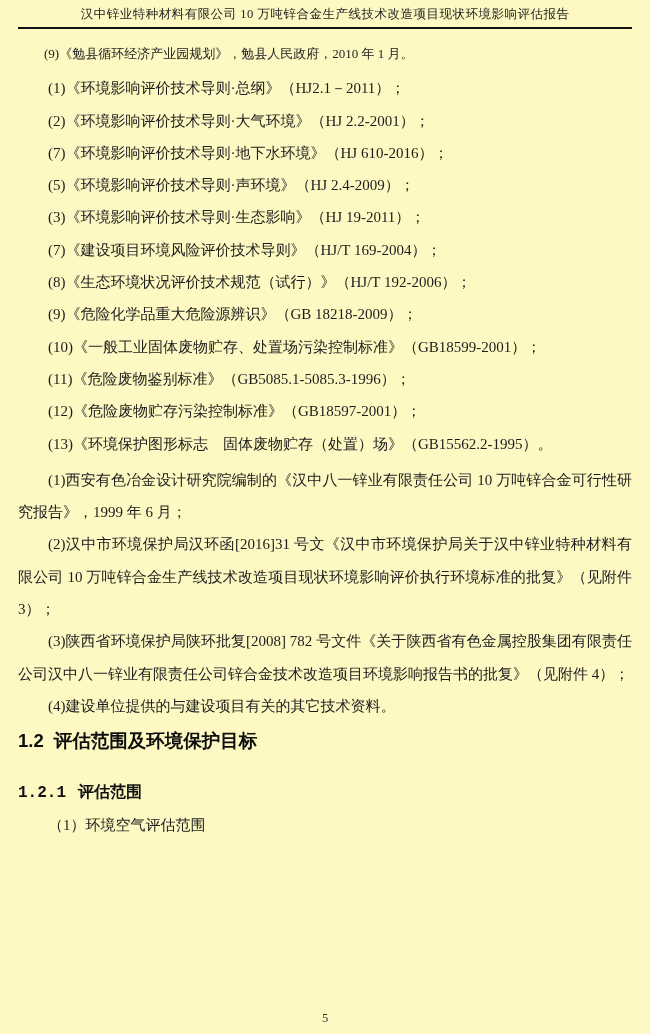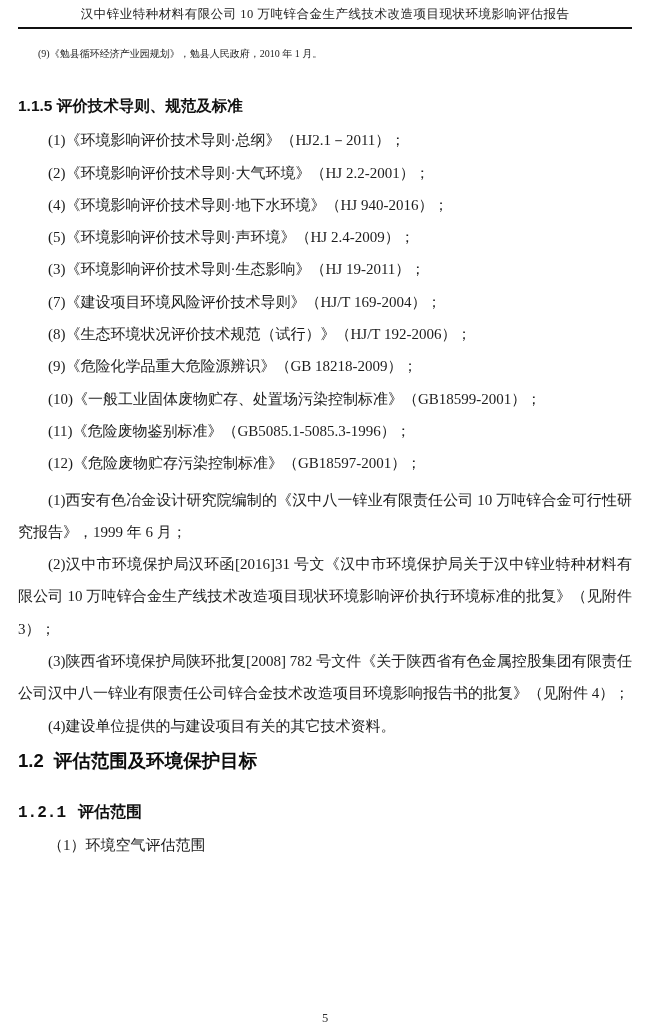--- a/index.html
+++ b/index.html
@@ -4,21 +4,21 @@
 <style>
   * { margin: 0; padding: 0; box-sizing: border-box; }
   html, body { background: #c8c8c8; }
   body { font-family: "Liberation Serif", "DejaVu Serif", serif; }
 
   .page {
     position: relative;
     width: 650px;
     height: 1034px;
     margin: 0 auto;
-    background: #ffffff;
+    background: #fef9c3;
     color: #1c1c1c;
     overflow: hidden;
     padding: 6px 18px 0 18px;
   }
 
   .doc-header {
     text-align: center;
     font-size: 12.5px;
     line-height: 17px;
     padding-bottom: 4px;
@@ -28,21 +28,21 @@
   }
 
   .body-text {
     font-size: 15px;
     line-height: 32.3px;
   }
 
   .intro-line {
     margin-top: 9px;
     text-indent: 2em;
-    font-size: 10px;
+    font-size: 13px;
     line-height: 32.3px;
   }
 
   h2.sec-heading {
     font-family: "Liberation Sans", "DejaVu Sans", sans-serif;
     font-weight: bold;
     font-size: 15.5px;
     line-height: 32px;
     color: #111;
   }
@@ -108,34 +108,34 @@
 <body>
 
 <div class="page">
 
   <div class="doc-header">汉中锌业特种材料有限公司 10 万吨锌合金生产线技术改造项目现状环境影响评估报告</div>
 
   <div class="body-text">
 
     <p class="intro-line">(9)《勉县循环经济产业园规划》，勉县人民政府，2010 年 1 月。</p>
 
-    <h2 class="sec-heading sec-115"><span class="h-num">1.1.5</span>&nbsp;<span>评价技术导则、规范及标准</span></h2>
 
     <div class="std-list">
       <p>(1)《环境影响评价技术导则·总纲》（HJ2.1－2011）；</p>
       <p>(2)《环境影响评价技术导则·大气环境》（HJ 2.2-2001）；</p>
-      <p>(4)《环境影响评价技术导则·地下水环境》（HJ 940-2016）；</p>
+      <p>(7)《环境影响评价技术导则·地下水环境》（HJ 610-2016）；</p>
       <p>(5)《环境影响评价技术导则·声环境》（HJ 2.4-2009）；</p>
       <p>(3)《环境影响评价技术导则·生态影响》（HJ 19-2011）；</p>
       <p>(7)《建设项目环境风险评价技术导则》（HJ/T 169-2004）；</p>
       <p>(8)《生态环境状况评价技术规范（试行）》（HJ/T 192-2006）；</p>
       <p>(9)《危险化学品重大危险源辨识》（GB 18218-2009）；</p>
       <p>(10)《一般工业固体废物贮存、处置场污染控制标准》（GB18599-2001）；</p>
       <p>(11)《危险废物鉴别标准》（GB5085.1-5085.3-1996）；</p>
       <p>(12)《危险废物贮存污染控制标准》（GB18597-2001）；</p>
+      <p>(13)《环境保护图形标志　固体废物贮存（处置）场》（GB15562.2-1995）。</p>
     </div>
 
 
     <p class="para para-first">(1)西安有色冶金设计研究院编制的《汉中八一锌业有限责任公司 10 万吨锌合金可行性研究报告》，1999 年 6 月；</p>
     <p class="para">(2)汉中市环境保护局汉环函[2016]31 号文《汉中市环境保护局关于汉中锌业特种材料有限公司 10 万吨锌合金生产线技术改造项目现状环境影响评价执行环境标准的批复》（见附件 3）；</p>
     <p class="para">(3)陕西省环境保护局陕环批复[2008] 782 号文件《关于陕西省有色金属控股集团有限责任公司汉中八一锌业有限责任公司锌合金技术改造项目环境影响报告书的批复》（见附件 4）；</p>
     <p class="para">(4)建设单位提供的与建设项目有关的其它技术资料。</p>
 
     <h1 class="chapter-heading"><span class="h-num">1.2</span><span>评估范围及环境保护目标</span></h1>
 

